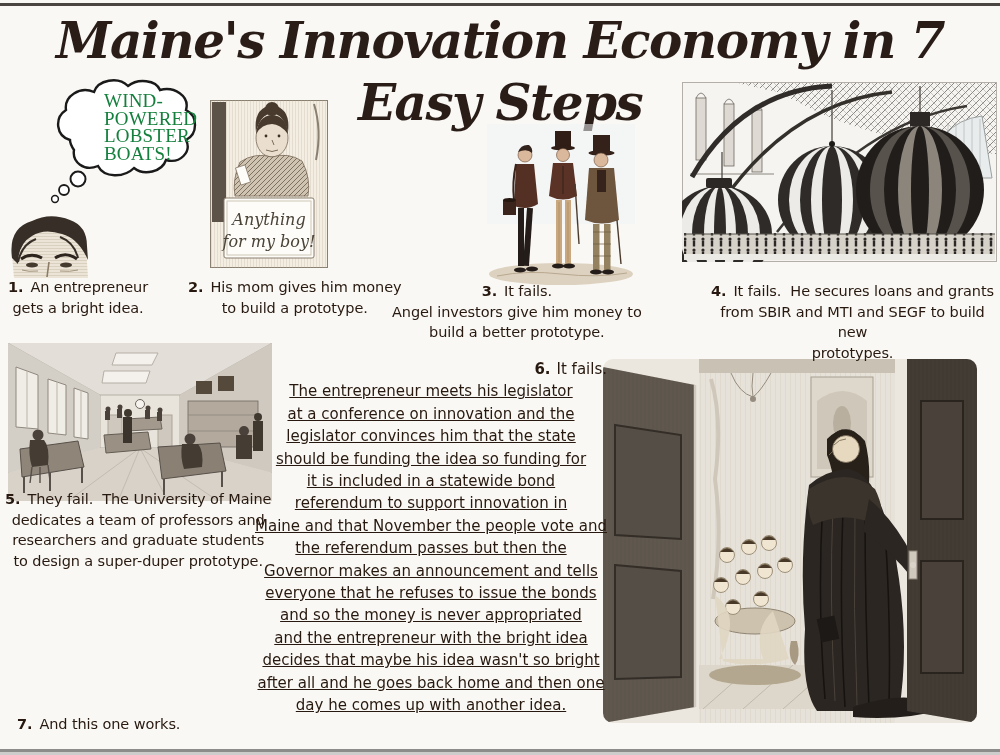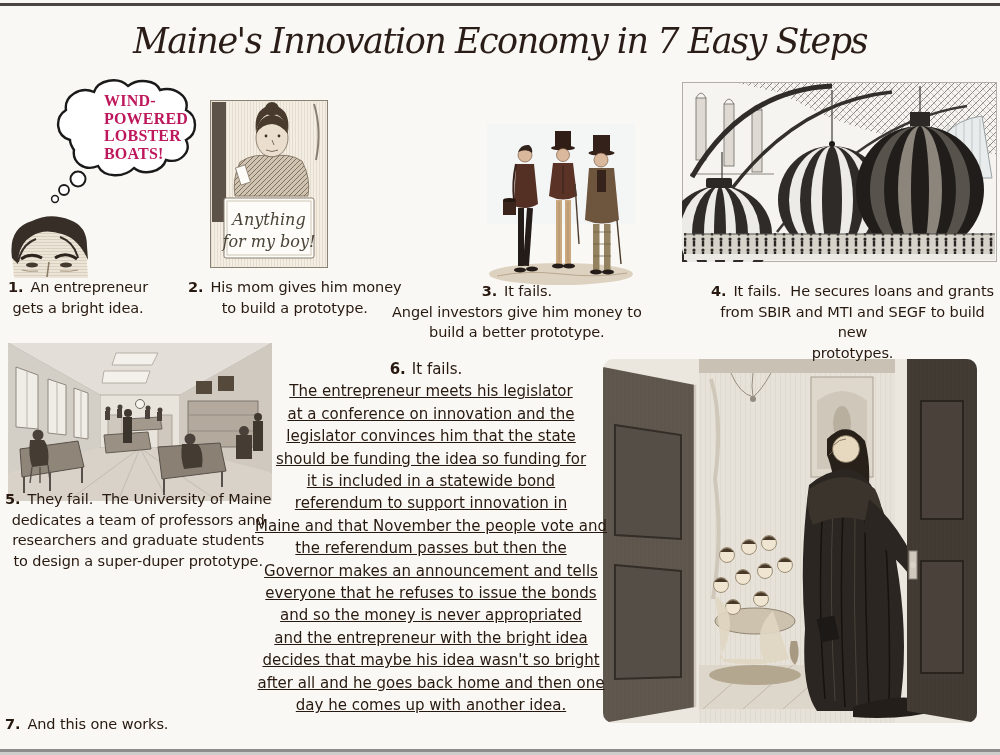--- a/index.html
+++ b/index.html
@@ -2,35 +2,35 @@
 <html><head>
 <meta charset="utf-8">
 <style>
   html,body{margin:0;padding:0;background:#ffffff;}
   .canvas{position:relative;width:1000px;height:755px;background:#faf8f4;overflow:hidden;
           font-family:"DejaVu Sans",sans-serif;color:#27190f;}
   .rule-top{position:absolute;left:0;top:3px;width:100%;height:3px;background:#4a4541;}
   .rule-bottom{position:absolute;left:0;top:749px;width:100%;height:3px;background:#8e8c8a;}
   .rule-bottom2{position:absolute;left:0;top:752px;width:100%;height:3px;background:#cfcdcb;}
   .title{position:absolute;left:0;top:10px;width:100%;text-align:center;
-         font-family:"DejaVu Serif",serif;font-style:italic;font-weight:400;
-         font-size:35px;letter-spacing:-1.5px;color:#2a1d18;line-height:62px;}
+         font-family:"DejaVu Serif",serif;font-style:italic;font-weight:700;
+         font-size:50px;letter-spacing:-1.5px;color:#2a1d18;line-height:62px;}
   .img{position:absolute;}
   .caption{position:absolute;font-size:14.5px;line-height:20.5px;letter-spacing:-0.1px;
            color:#27190f;white-space:pre-line;text-align:center;}
   .caption .num{font-weight:bold;margin-right:7px;}
   .step6{position:absolute;left:245px;top:358px;width:372px;font-size:15px;
          line-height:22.4px;color:#27190f;}
-  .s6-head{text-align:center;padding-right:10px;}
+  .s6-head{text-align:right;padding-right:10px;}
   .s6-head .num{font-weight:bold;margin-right:6px;}
   .s6-body{text-align:center;white-space:pre-line;text-decoration:underline;}
   .bubble-wrap{position:absolute;left:48px;top:78px;width:160px;height:130px;}
   .bubble-text{position:absolute;left:56px;top:14px;width:100px;
-               font-family:"Liberation Serif","DejaVu Serif",serif;font-weight:bold;
-               font-size:16px;line-height:17.5px;letter-spacing:.2px;color:#be185d;}
+               font-family:"Liberation Serif","DejaVu Serif",serif;font-weight:normal;
+               font-size:19px;line-height:17.5px;letter-spacing:.2px;color:#15803d;}
   .gov-wrap{border-radius:10px;overflow:hidden;}
   svg{display:block;}
 </style>
 </head>
 <body>
 
 <div class="canvas">
   <div class="rule-top"></div>
 
   <div class="title">Maine's Innovation Economy in 7 Easy Steps</div>
@@ -372,17 +372,17 @@
 the referendum passes but then the
 Governor makes an announcement and tells
 everyone that he refuses to issue the bonds
 and so the money is never appropriated
 and the entrepreneur with the bright idea
 decides that maybe his idea wasn't so bright
 after all and he goes back home and then one
 day he comes up with another idea.</div>
   </div>
 
-  <div class="caption" style="left:5px;top:714px;"><span class="num">7.</span><span>And this one works.</span></div>
+  <div class="caption" style="left:17px;top:714px;"><span class="num">7.</span><span>And this one works.</span></div>
 
   <div class="rule-bottom"></div>
   <div class="rule-bottom2"></div>
 </div>
 
 </body></html>

